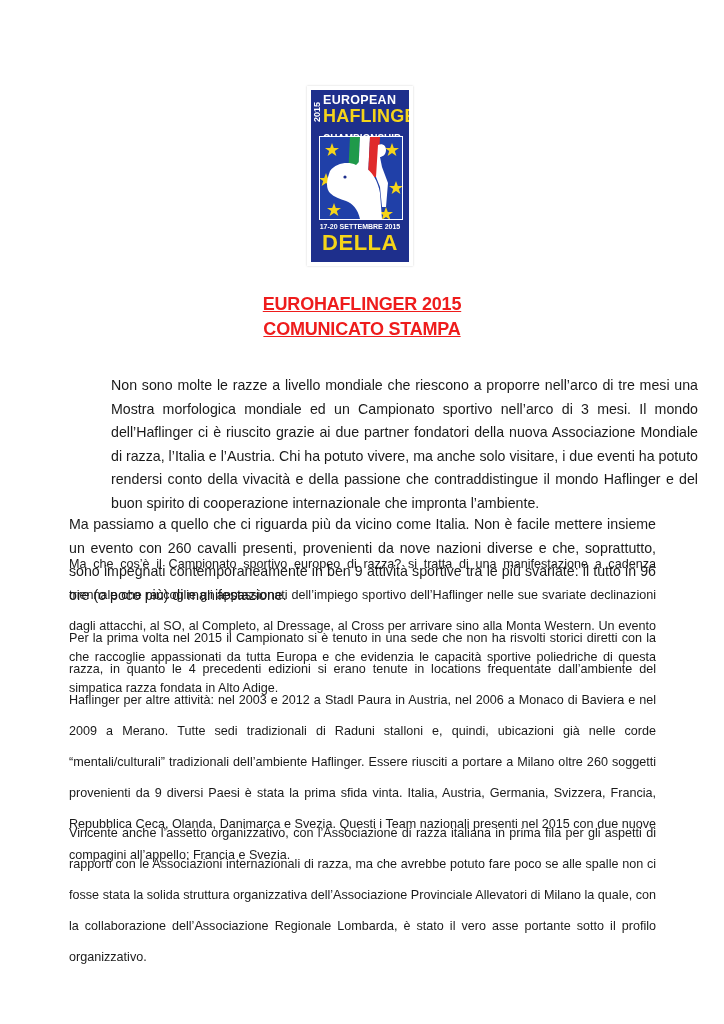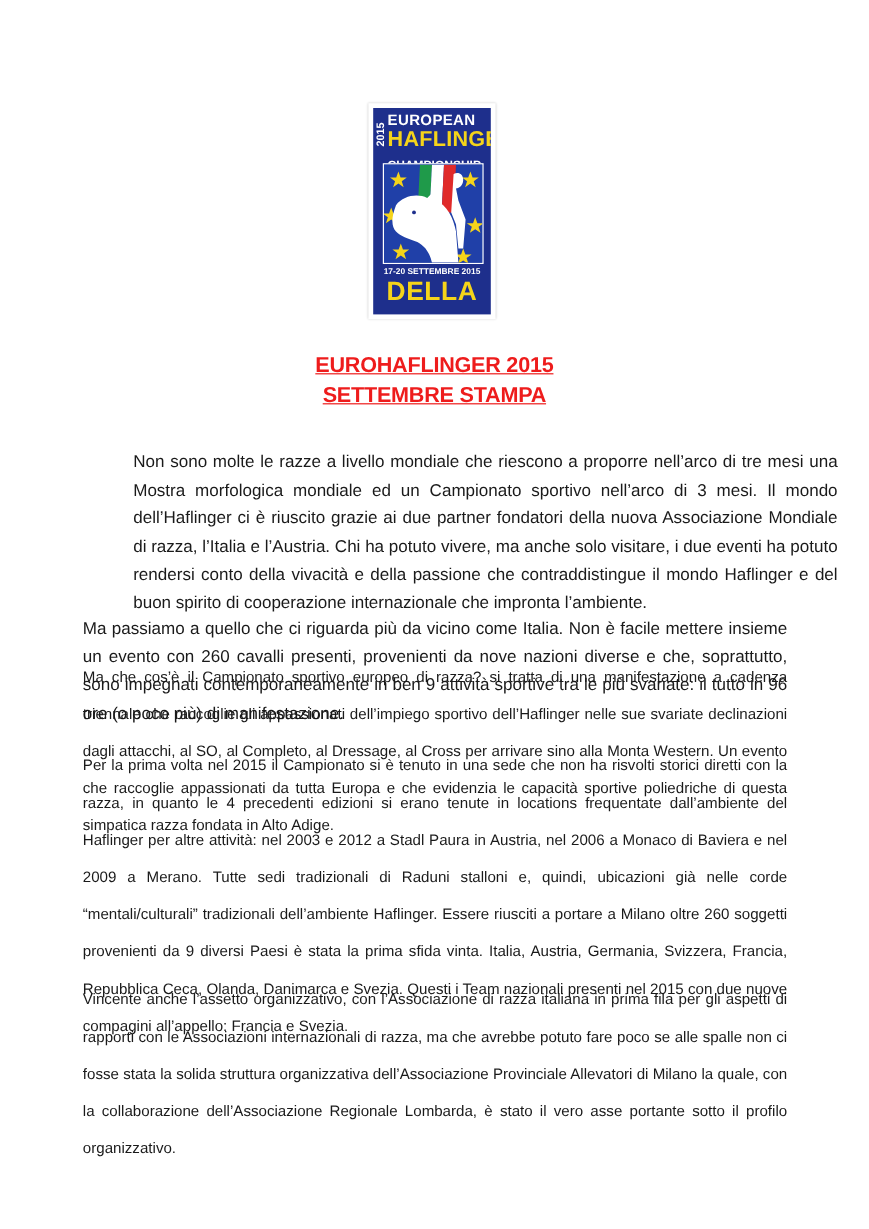--- a/index.html
+++ b/index.html
@@ -167,21 +167,21 @@
           <circle cx="25" cy="40" r="1.6" fill="#1e2f8c"></circle>
         </svg>
       </div>
       <div class="logo-dates">17-20 SETTEMBRE 2015</div>
       <div class="logo-city">DELLA</div>
     </div>
   </div>
 
   <div class="titles">
     <div class="title-line">EUROHAFLINGER 2015</div>
-    <div class="title-line">SETTEMBRE STAMPA</div>
+    <div class="title-line">COMUNICATO STAMPA</div>
   </div>
 
   <div class="body-text p-large p1">
     <p class="last-line">Non sono molte le razze a livello mondiale che riescono a proporre nell’arco di tre mesi una Mostra morfologica mondiale ed un Campionato sportivo nell’arco di 3 mesi. Il mondo dell’Haflinger ci è riuscito grazie ai due partner fondatori della nuova Associazione Mondiale di razza, l’Italia e l’Austria. Chi ha potuto vivere, ma anche solo visitare, i due eventi ha potuto rendersi conto della vivacità e della passione che contraddistingue il mondo Haflinger e del buon spirito di cooperazione internazionale che impronta l’ambiente.</p>
   </div>
   <div class="body-text p-large p2">
     <p class="last-line">Ma passiamo a quello che ci riguarda più da vicino come Italia. Non è facile mettere insieme un evento con 260 cavalli presenti, provenienti da nove nazioni diverse e che, soprattutto, sono impegnati contemporaneamente in ben 9 attività sportive tra le più svariate: il tutto in 96 ore (o poco più) di manifestazione.</p>
   </div>
   <div class="body-text p-small p3">
     <p class="last-line">Ma che cos’è il Campionato sportivo europeo di razza? si tratta di una manifestazione a cadenza triennale che raccoglie gli appassionati dell’impiego sportivo dell’Haflinger nelle sue svariate declinazioni dagli attacchi, al SO, al Completo, al Dressage, al Cross per arrivare sino alla Monta Western. Un evento che raccoglie appassionati da tutta Europa e che evidenzia le capacità sportive poliedriche di questa simpatica razza fondata in Alto Adige.</p>

